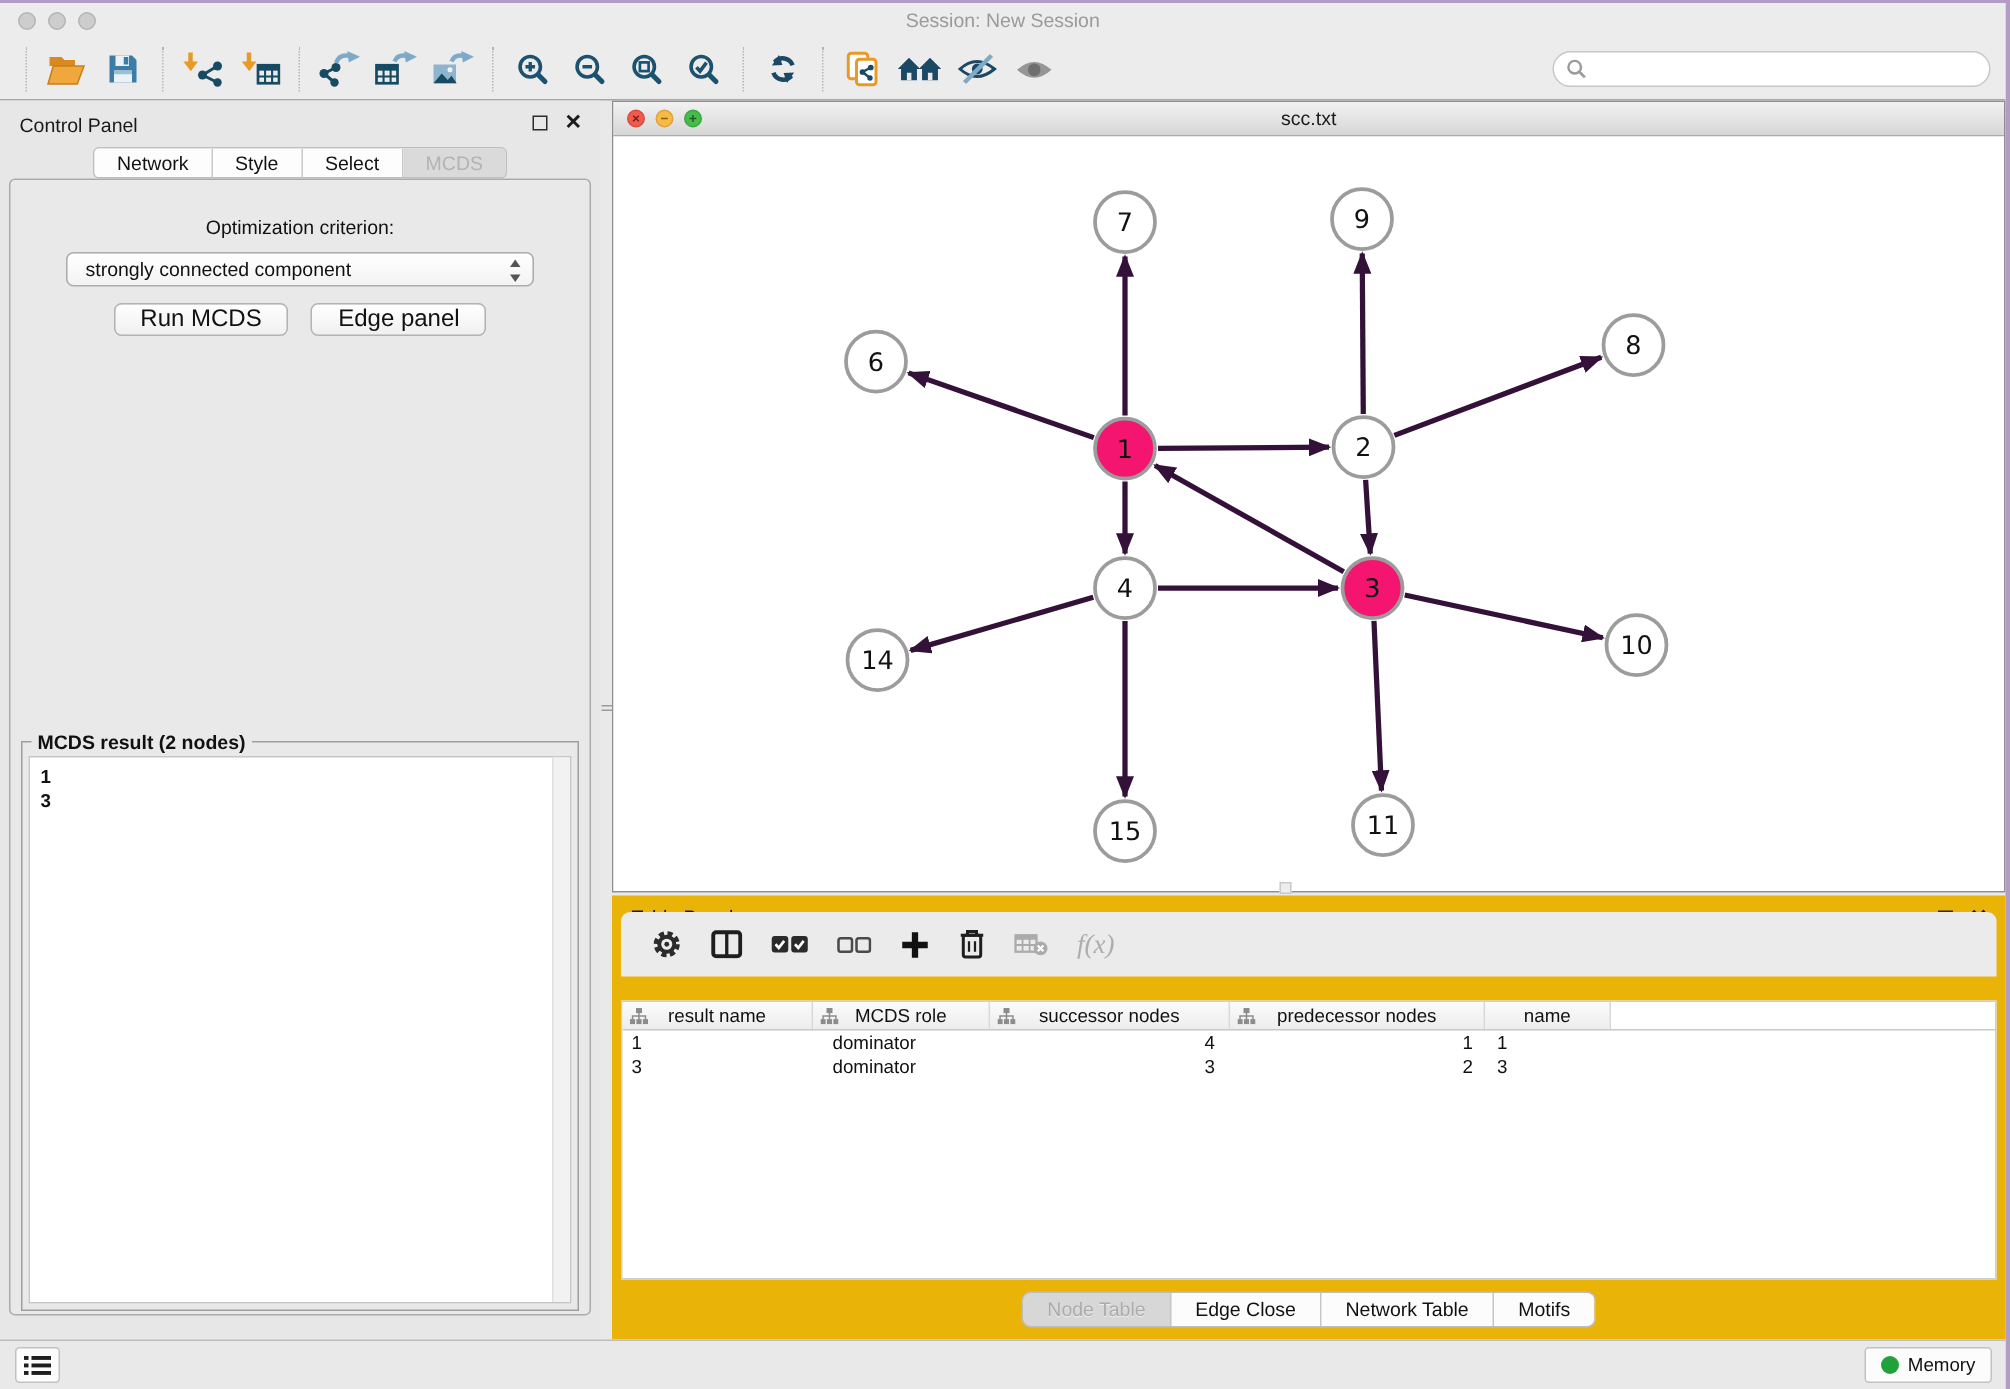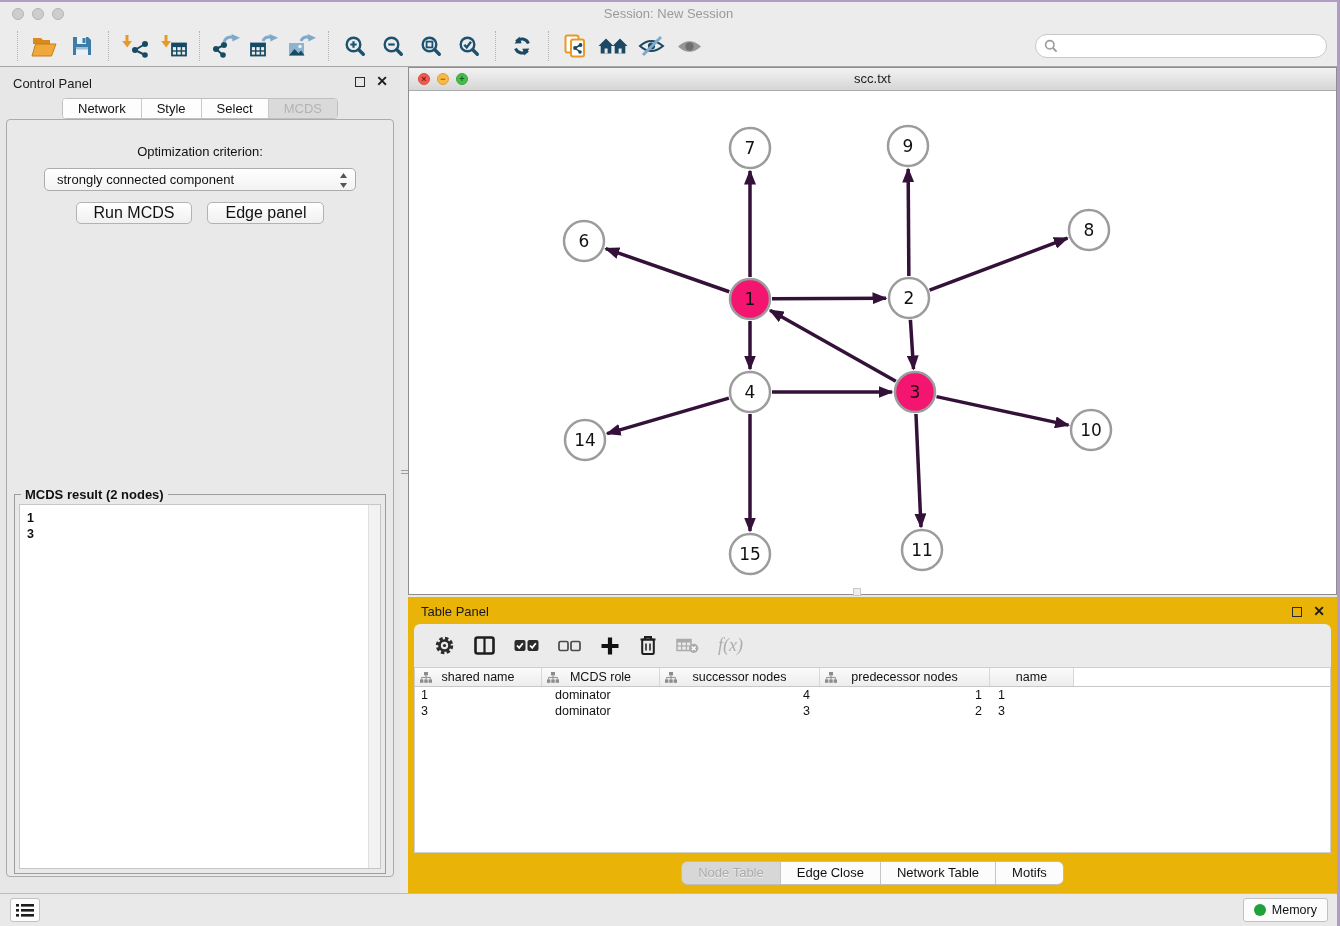--- a/index.html
+++ b/index.html
@@ -57,21 +57,21 @@
 
   
   .v-grip { position:absolute; left:401px; top:466px; width:7px; }
   .v-grip div { height:1px; background:#9C9C9C; margin:2px 0; }
   .h-grip { position:absolute; left:853px; top:586px; width:8px; height:8px; background:#EDEDED; border:1px solid #C9C9C9; }
 
   
   .table-panel { position:absolute; left:408px; right:0; top:595px; bottom:33px; background:#eab308; }
   .tp-header { height:27px; position:relative; }
   .tp-title { font-size:13px; color:#1A1A1A; padding:7px 0 0 13px; }
-  .tp-toolbar { position:absolute; left:6px; right:6px; top:27px; height:43px; background:#EBEBEB; border-radius:6px 6px 0 0; display:flex; align-items:center; gap:19px; padding-left:20px; }
+  .tp-toolbar { position:absolute; left:6px; right:6px; top:11px; height:43px; background:#EBEBEB; border-radius:6px 6px 0 0; display:flex; align-items:center; gap:19px; padding-left:20px; }
   .tp-tbtn { display:flex; align-items:center; justify-content:center; }
   .fx-label { font-family:"Liberation Serif",serif; font-style:italic; font-size:18px; color:#ADADAD; }
   .tp-table { position:absolute; left:6px; right:6px; top:70px; bottom:40px; background:#fff; border:1px solid #CFCFCF; overflow:hidden; }
   .thead { display:flex; height:19px; border-bottom:1px solid #C8C8C8; }
   .th { position:relative; display:flex; align-items:center; justify-content:center; font-size:12.5px; color:#111; border-right:1px solid #D8D8D8; background:linear-gradient(#FBFBFB,#EDEDED); }
   .th .org-ic { position:absolute; left:5px; top:4px; }
   .tr { display:flex; height:16px; font-size:12.5px; color:#111; }
   .td { overflow:hidden; white-space:nowrap; padding-top:1px; }
   .tp-tabs { position:absolute; left:0; right:0; bottom:8px; display:flex; justify-content:center; }
   .seg { display:flex; border:1px solid #BDBDBD; border-radius:6px; overflow:hidden; height:24px; }
@@ -442,21 +442,21 @@
                 <g fill="#8C8C8C">
                   <rect x="4" y="0" width="4" height="3.4"></rect>
                   <rect x="0" y="7.4" width="3.4" height="3.4"></rect>
                   <rect x="4.3" y="7.4" width="3.4" height="3.4"></rect>
                   <rect x="8.6" y="7.4" width="3.4" height="3.4"></rect>
                 </g>
                 <g stroke="#8C8C8C" stroke-width="1">
                   <path d="M6 3.4 v2 M1.7 7.4 v-2 h8.6 v2 M6 5.4 v2" fill="none"></path>
                 </g>
               </svg>
-              <span>shared name</span>
+              <span>result name</span>
             </div>
             <div class="th" style="width: 118px;">
               <svg class="org-ic" width="12" height="11" viewBox="0 0 12 11">
                 <g fill="#8C8C8C">
                   <rect x="4" y="0" width="4" height="3.4"></rect>
                   <rect x="0" y="7.4" width="3.4" height="3.4"></rect>
                   <rect x="4.3" y="7.4" width="3.4" height="3.4"></rect>
                   <rect x="8.6" y="7.4" width="3.4" height="3.4"></rect>
                 </g>
                 <g stroke="#8C8C8C" stroke-width="1">

